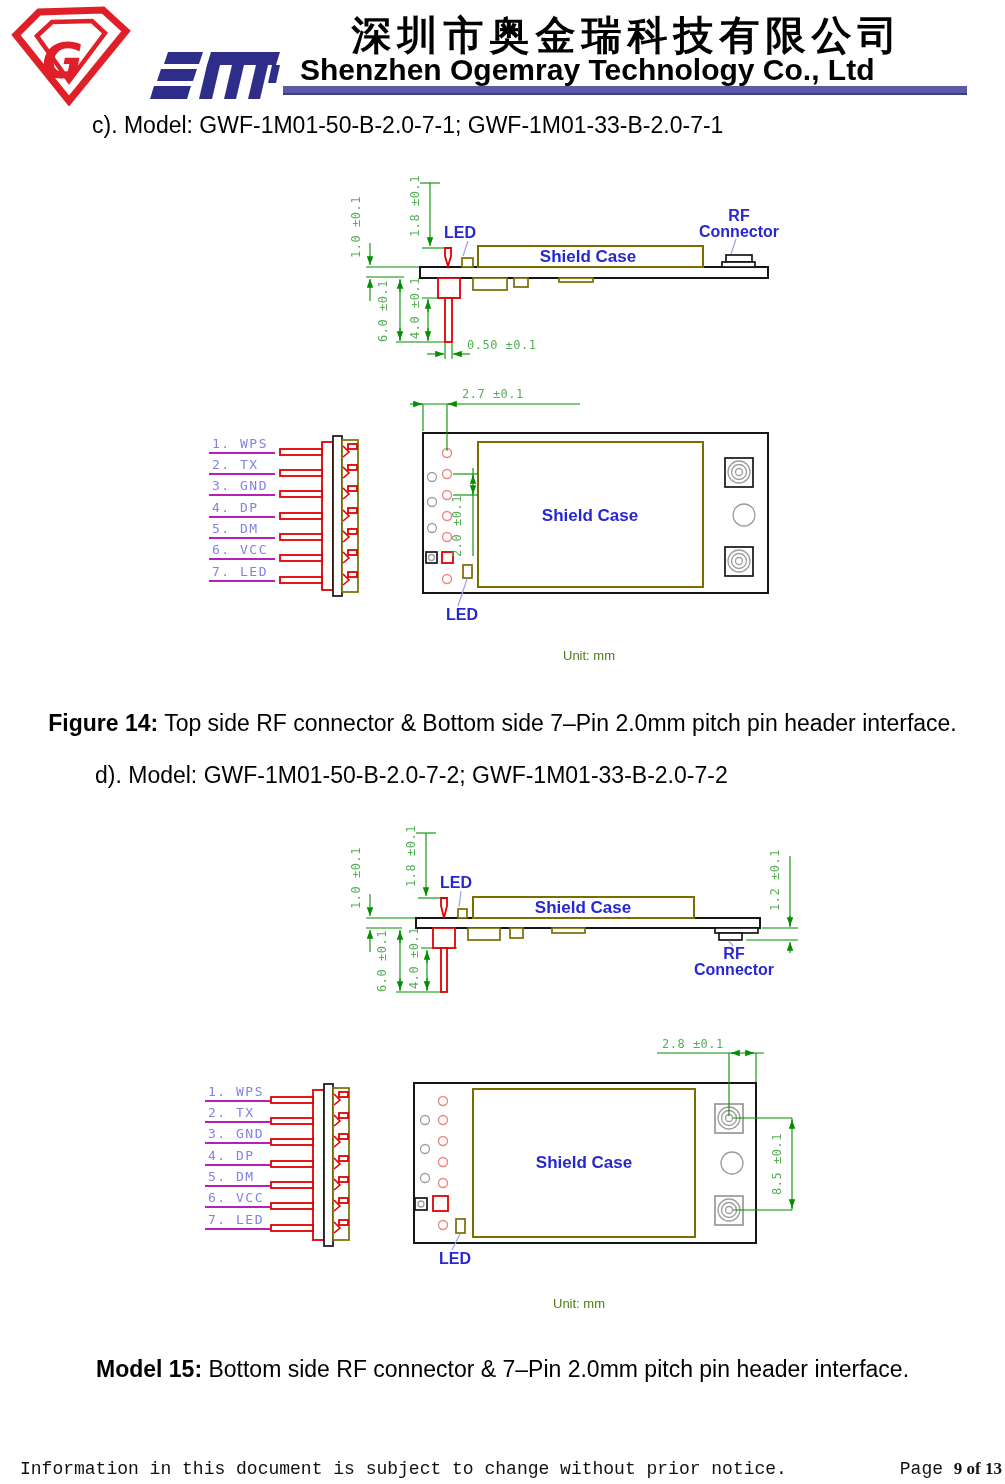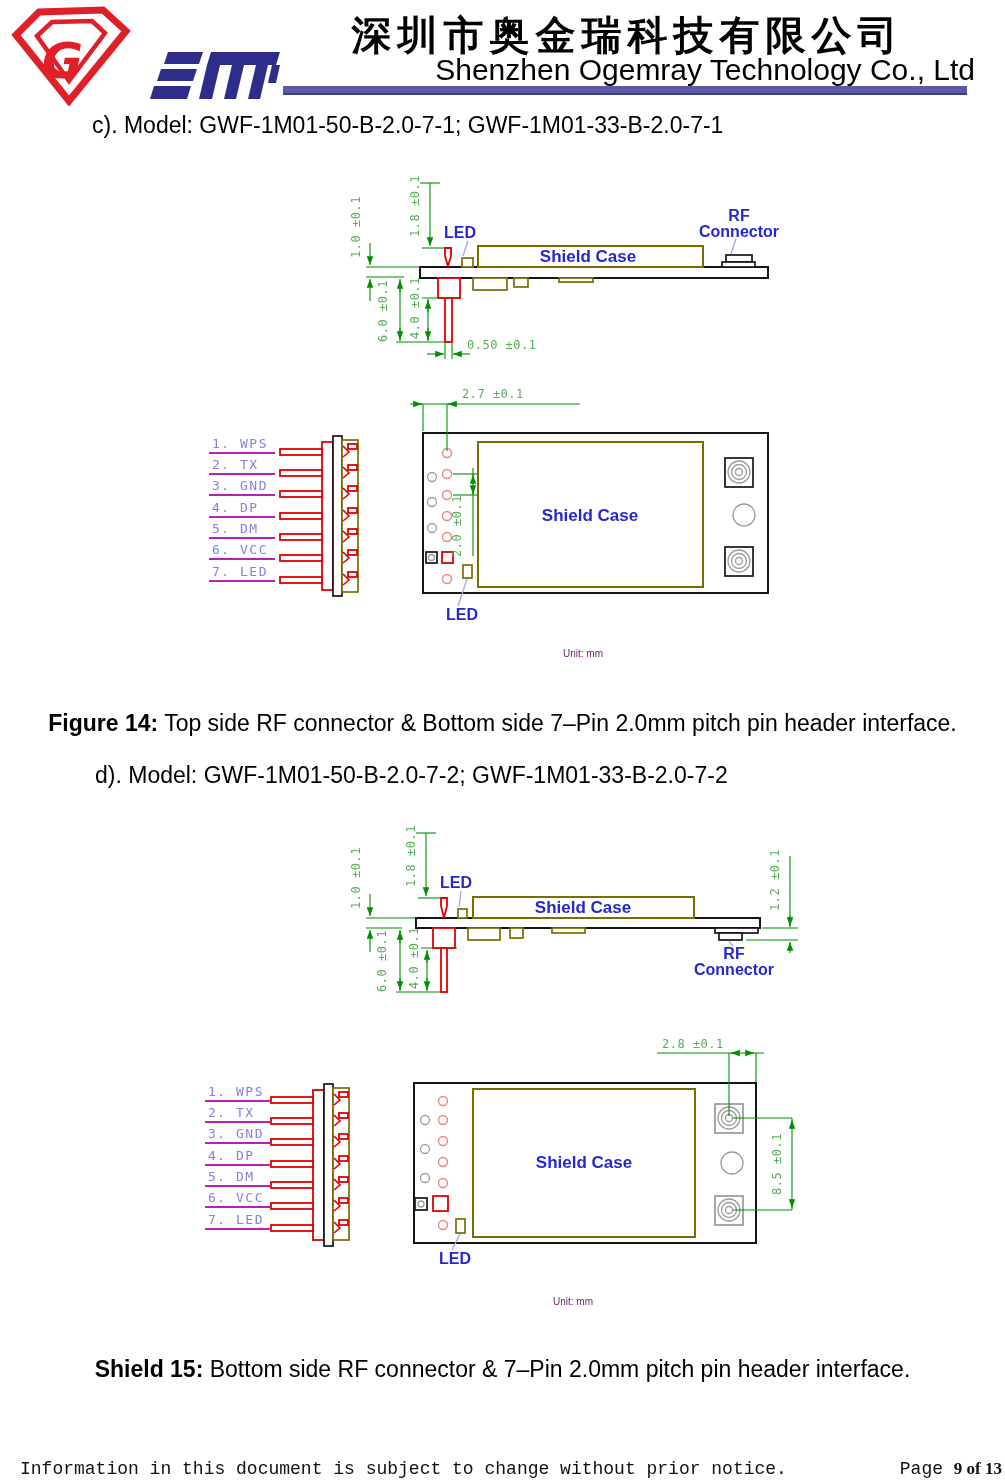--- a/index.html
+++ b/index.html
@@ -2,27 +2,27 @@
 <html><head>
 <meta charset="utf-8">
 <style>
   html,body{margin:0;padding:0;background:#888;}
   #page{position:relative;width:1005px;height:1484px;background:#fff;overflow:hidden;
         font-family:"Liberation Sans",sans-serif;}
   .abs{position:absolute;}
   
   #title-cn{left:305px;top:8px;width:645px;text-align:center;font-family:Liberation Mono, monospace;
             font-weight:700;font-size:40px;letter-spacing:6px;color:#000;white-space:nowrap;}
-  #title-en{left:300px;top:53px;width:675px;text-align:right;font-weight:400;font-size:30px;color:#000;white-space:nowrap;}
+  #title-en{left:300px;top:53px;width:675px;text-align:left;font-weight:700;font-size:30px;color:#000;white-space:nowrap;}
   #accent-bar{left:283px;top:86px;width:684px;height:7px;background:#5a5aa8;border-bottom:2px solid #3e3e7e;}
   
   .heading{font-size:23px;color:#000;white-space:nowrap;}
   .figcap{left:0;width:1005px;text-align:center;font-size:23px;color:#000;white-space:nowrap;}
   .figcap b{font-weight:700;}
-  .unit{font-size:10px;color:#701a75;}
+  .unit{font-size:13px;color:#4d7c0f;}
   #footer{left:0;top:1459px;width:1005px;font-family:"Liberation Mono",monospace;font-size:18px;color:#111;}
   #footer .notice{position:absolute;left:2px;top:0;white-space:nowrap;margin-left:18px;}
   #footer .pageno{position:absolute;right:3px;top:0;white-space:nowrap;}
   #footer .pageval{font-family:"Liberation Serif",serif;font-weight:700;font-size:17px;}
   
   svg{display:block;}
   .bk{fill:#fff;stroke:#161616;stroke-width:2;}
   .bk1{fill:#fff;stroke:#161616;stroke-width:1.7;}
   .ol{fill:#fff;stroke:#7b6d00;stroke-width:2;}
   .ol1{fill:#fff;stroke:#7b6d00;stroke-width:1.7;}
@@ -396,21 +396,21 @@
     <text class="dim" x="482" y="18">2.8 ±0.1</text>
     <text class="dim" transform="translate(601,134) rotate(-90)" text-anchor="middle">8.5 ±0.1</text>
     <text class="slbl" x="404" y="138" text-anchor="middle">Shield Case</text>
     <line class="ldr" x1="280" y1="204" x2="272" y2="220"></line>
     <text class="lbl" x="259" y="234">LED</text>
   </svg>
 
   <div class="abs unit" style="left:553px;top:1296px;">Unit: mm</div>
 
   <div class="abs figcap" style="top:1356px;">
-    <b>Shield 15:</b>
+    <b>Model 15:</b>
     <span>Bottom side RF connector &amp; 7–Pin 2.0mm pitch pin header interface.</span>
   </div>
 
   <div class="abs" id="footer">
     <span class="notice">Information in this document is subject to change without prior notice.</span>
     <span class="pageno"><span>Page </span><span class="pageval">9 of 13</span></span>
   </div>
 
 </div>
 

